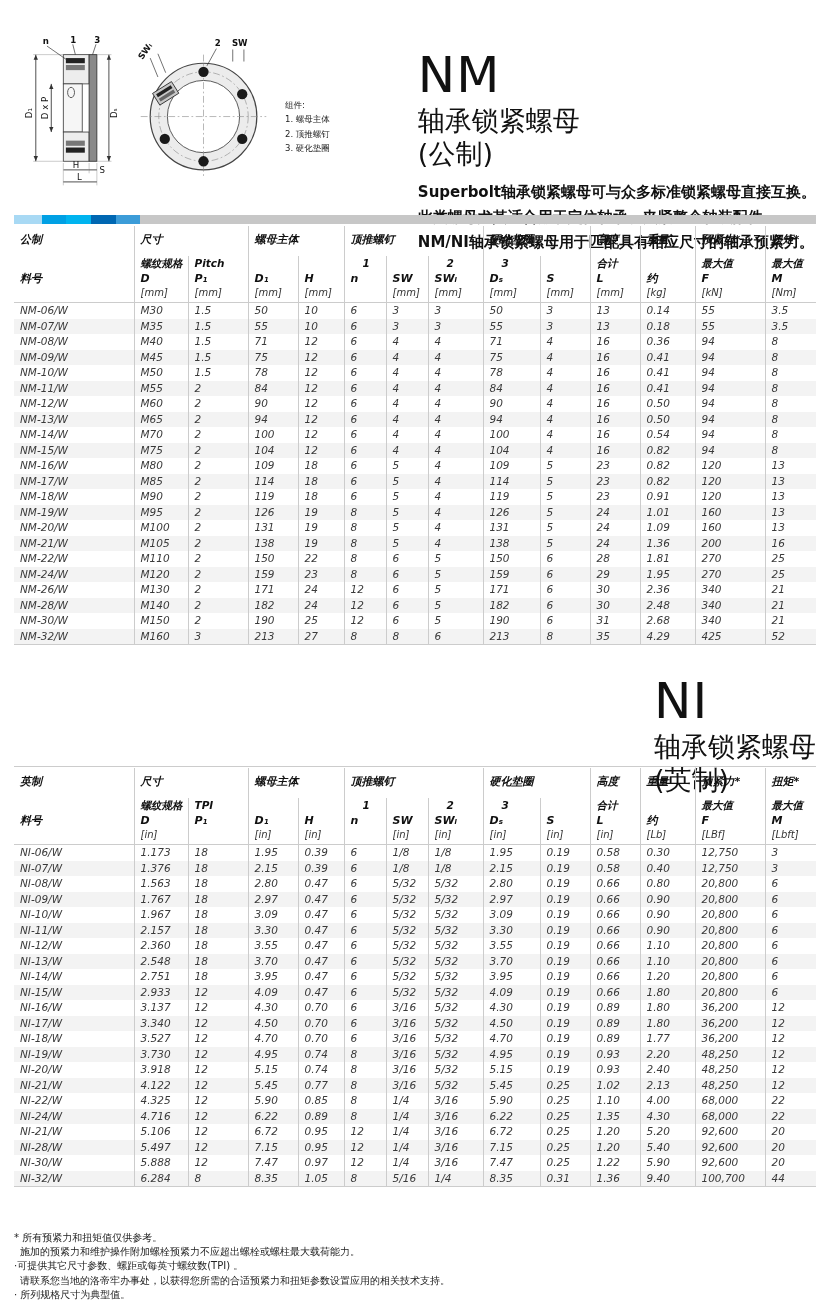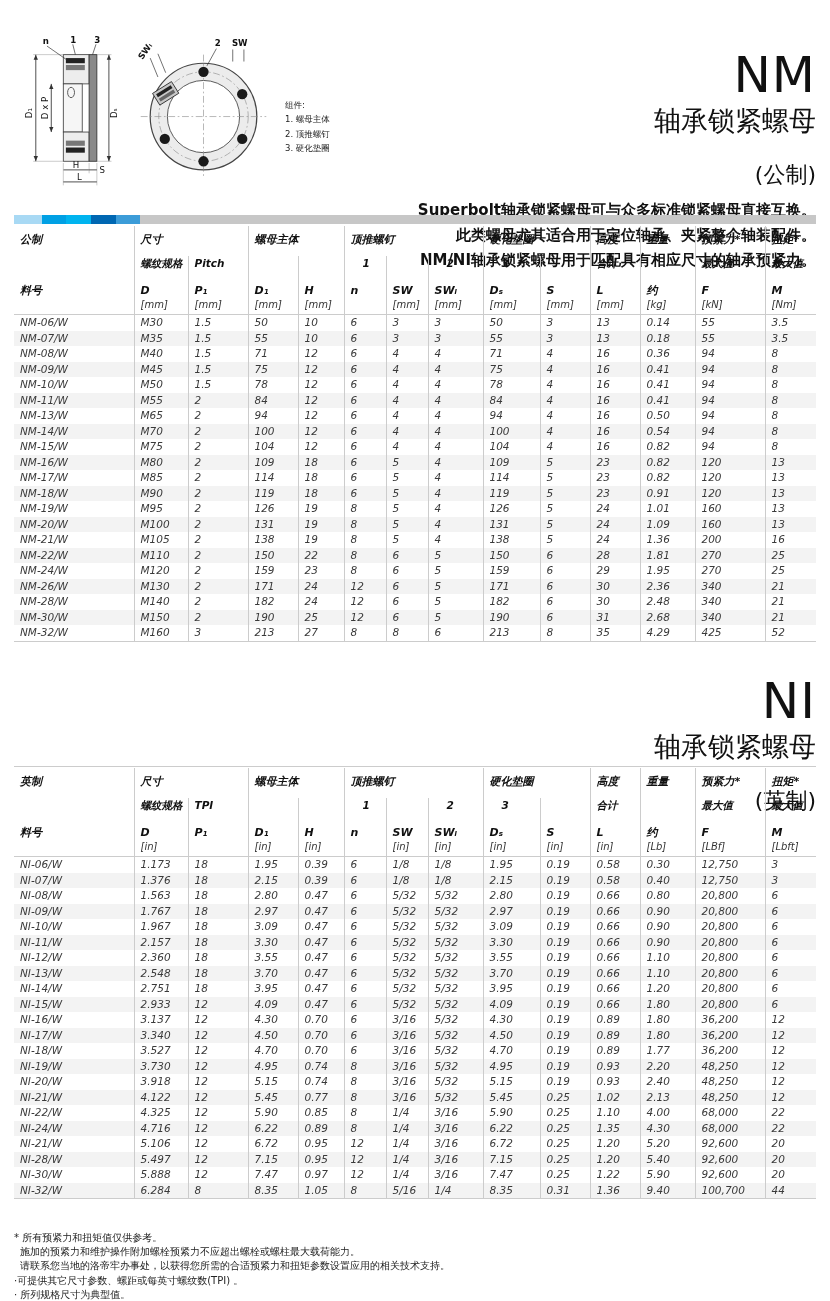--- a/index.html
+++ b/index.html
@@ -1,23 +1,23 @@
 <!DOCTYPE html>
 <html><head>
 <meta charset="utf-8">
 <style>
   html,body{margin:0;padding:0;background:#fff;}
   .page{position:relative;width:830px;height:1301px;background:#fff;overflow:hidden;
         font-family:"DejaVu Sans","Liberation Sans",sans-serif;color:#1a1a1a;}
 
   
-  .series-head{position:absolute;right:14px;text-align:right;}
+  .series-head{position:absolute;right:14px;text-align:left;}
   .series-title{font-size:50px;line-height:1.0;font-weight:400;color:#111;letter-spacing:1px;}
   .series-sub{font-size:27px;line-height:1.25;font-weight:400;color:#111;margin-top:4px;}
-  .series-region{font-size:22px;line-height:1.2;font-weight:400;color:#111;margin-top:24px;}
+  .series-region{font-size:27px;line-height:1.2;font-weight:400;color:#111;}
   .series-desc{margin-top:10px;font-size:15px;font-weight:700;line-height:1.65;color:#111;}
 
   
   .diagram{position:absolute;left:10px;top:34px;width:268px;height:172px;}
   .legend{position:absolute;left:285px;top:98px;font-size:8.5px;line-height:1.7;color:#222;}
   .diag-label{font-size:10px;fill:#111;font-family:"DejaVu Sans","Liberation Sans",sans-serif;}
   .diag-label.b{font-weight:bold;}
 
   
   .accent-bar{position:absolute;left:14px;top:215px;width:802px;height:9px;display:flex;}
@@ -28,21 +28,21 @@
   .tbl-wrap{position:absolute;left:14px;width:802px;font-style:italic;}
   .tbl-wrap.ni{border-top:1px solid #ccc;padding-top:1px;}
   table.spec{border-collapse:collapse;table-layout:fixed;width:802px;font-size:10.5px;color:#3a3a3a;}
   table.spec th{font-weight:bold;color:#111;text-align:left;vertical-align:bottom;padding:0 0 0 6px;}
   table.spec th.grp{font-size:11px;height:24px;vertical-align:top;padding-top:6px;white-space:nowrap;}
   table.spec th.gb{border-left:1px solid #ccc;}
   table.spec th.cb, table.spec td.cb{border-left:1px solid #ccc;}
   table.spec thead tr:last-child th{border-bottom:1px solid #ccc;}
   .hstack .t{display:block;font-size:10.5px;height:15px;line-height:15px;white-space:nowrap;}
   .hstack .t.num{padding-left:12px;}
-  .hstack .s{display:block;font-size:11px;height:15px;line-height:15px;white-space:nowrap;margin-top:12px;}
+  .hstack .s{display:block;font-size:11px;height:15px;line-height:15px;white-space:nowrap;}
   .hstack .u{display:block;font-size:10px;height:16px;line-height:14px;font-weight:normal;color:#333;white-space:nowrap;}
   table.spec td{height:15.5px;padding:0 0 0 6px;line-height:15.5px;white-space:nowrap;}
   table.spec tbody tr:nth-child(even){background:#f3f3f3;}
   table.spec tbody tr:last-child td{border-bottom:1px solid #ccc;}
 
   
   .footnotes{position:absolute;left:14px;top:1231px;font-size:10px;line-height:1.42;color:#222;}
 </style>
 </head>
 <body>
@@ -295,20 +295,36 @@
             <td class="cb">4</td>
             <td class="cb">4</td>
             <td class="cb">84</td>
             <td class="cb">4</td>
             <td class="cb">16</td>
             <td class="cb">0.41</td>
             <td class="cb">94</td>
             <td class="cb">8</td>
           </tr>
           <tr>
+            <td>NM-12/W</td>
+            <td class="cb">M60</td>
+            <td class="cb">2</td>
+            <td class="cb">90</td>
+            <td class="cb">12</td>
+            <td class="cb">6</td>
+            <td class="cb">4</td>
+            <td class="cb">4</td>
+            <td class="cb">90</td>
+            <td class="cb">4</td>
+            <td class="cb">16</td>
+            <td class="cb">0.50</td>
+            <td class="cb">94</td>
+            <td class="cb">8</td>
+          </tr>
+          <tr>
             <td>NM-13/W</td>
             <td class="cb">M65</td>
             <td class="cb">2</td>
             <td class="cb">94</td>
             <td class="cb">12</td>
             <td class="cb">6</td>
             <td class="cb">4</td>
             <td class="cb">4</td>
             <td class="cb">94</td>
             <td class="cb">4</td>
@@ -951,18 +967,18 @@
             <td class="cb">100,700</td>
             <td class="cb">44</td>
           </tr>
         </tbody>
       </table>
   </div>
 
   <div class="footnotes">
     <div>* 所有预紧力和扭矩值仅供参考。</div>
     <div style="padding-left:6px;">施加的预紧力和维护操作附加螺栓预紧力不应超出螺栓或螺柱最大载荷能力。</div>
+    <div>·可提供其它尺寸参数、螺距或每英寸螺纹数(TPI) 。</div>
     <div style="padding-left:6px;">请联系您当地的洛帝牢办事处，以获得您所需的合适预紧力和扭矩参数设置应用的相关技术支持。</div>
-    <div>·可提供其它尺寸参数、螺距或每英寸螺纹数(TPI) 。</div>
     <div>· 所列规格尺寸为典型值。</div>
   </div>
 
 </div>
 
 </body></html>

